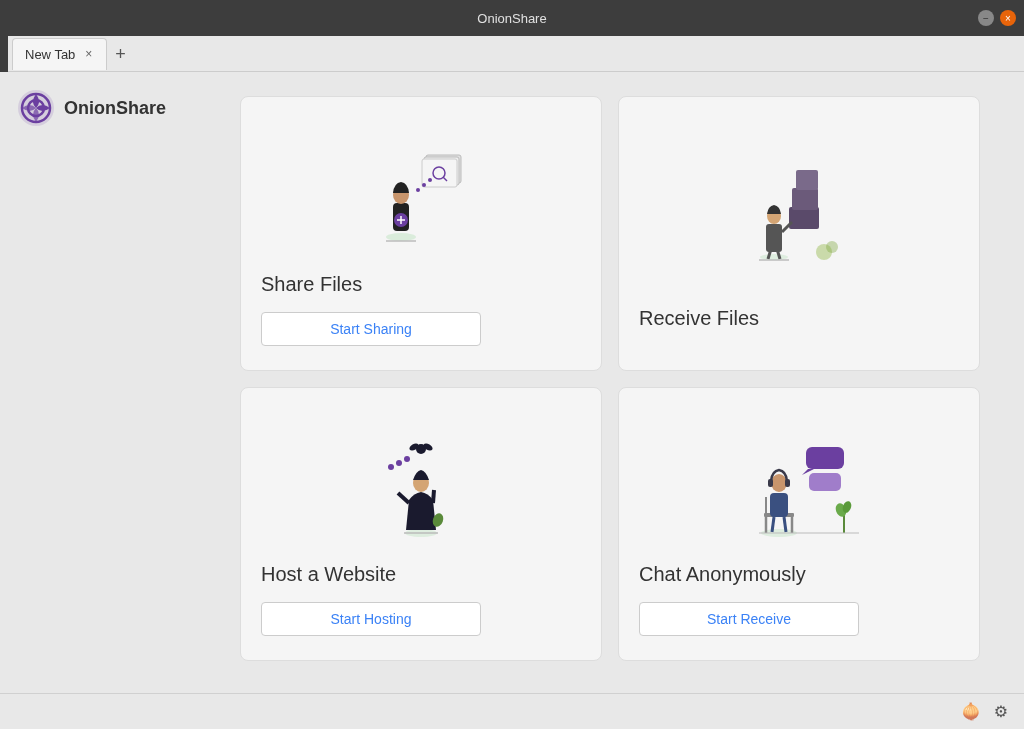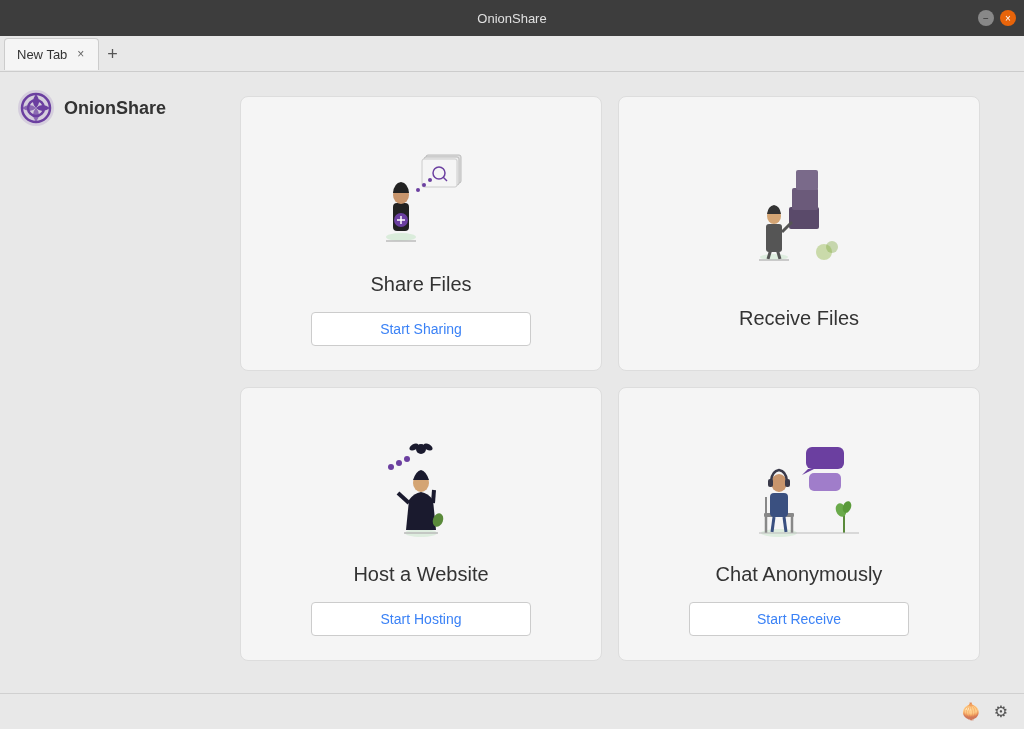--- a/index.html
+++ b/index.html
@@ -52,20 +52,21 @@
 
     
     .tab-bar {
       background: #e8e8e8;
       height: 36px;
       display: flex;
       align-items: center;
       border-bottom: 1px solid #ccc;
       flex-shrink: 0;
       padding: 0 4px;
+      margin-left: 8px;
     }
     .tab {
       background: #f5f5f5;
       border: 1px solid #ccc;
       border-bottom: none;
       border-radius: 4px 4px 0 0;
       padding: 6px 12px;
       display: flex;
       align-items: center;
       gap: 8px;
@@ -143,21 +144,21 @@
       flex: 1;
       padding: 8px 0;
     }
 
     .card {
       background: #f5f5f5;
       border-radius: 8px;
       border: 1px solid #ddd;
       display: flex;
       flex-direction: column;
-      align-items: center;
+      align-items: flex-start;
       justify-content: space-between;
       padding: 20px 20px 24px;
       cursor: pointer;
     }
 
     .card-illustration {
       flex: 1;
       display: flex;
       align-items: center;
       justify-content: center;

